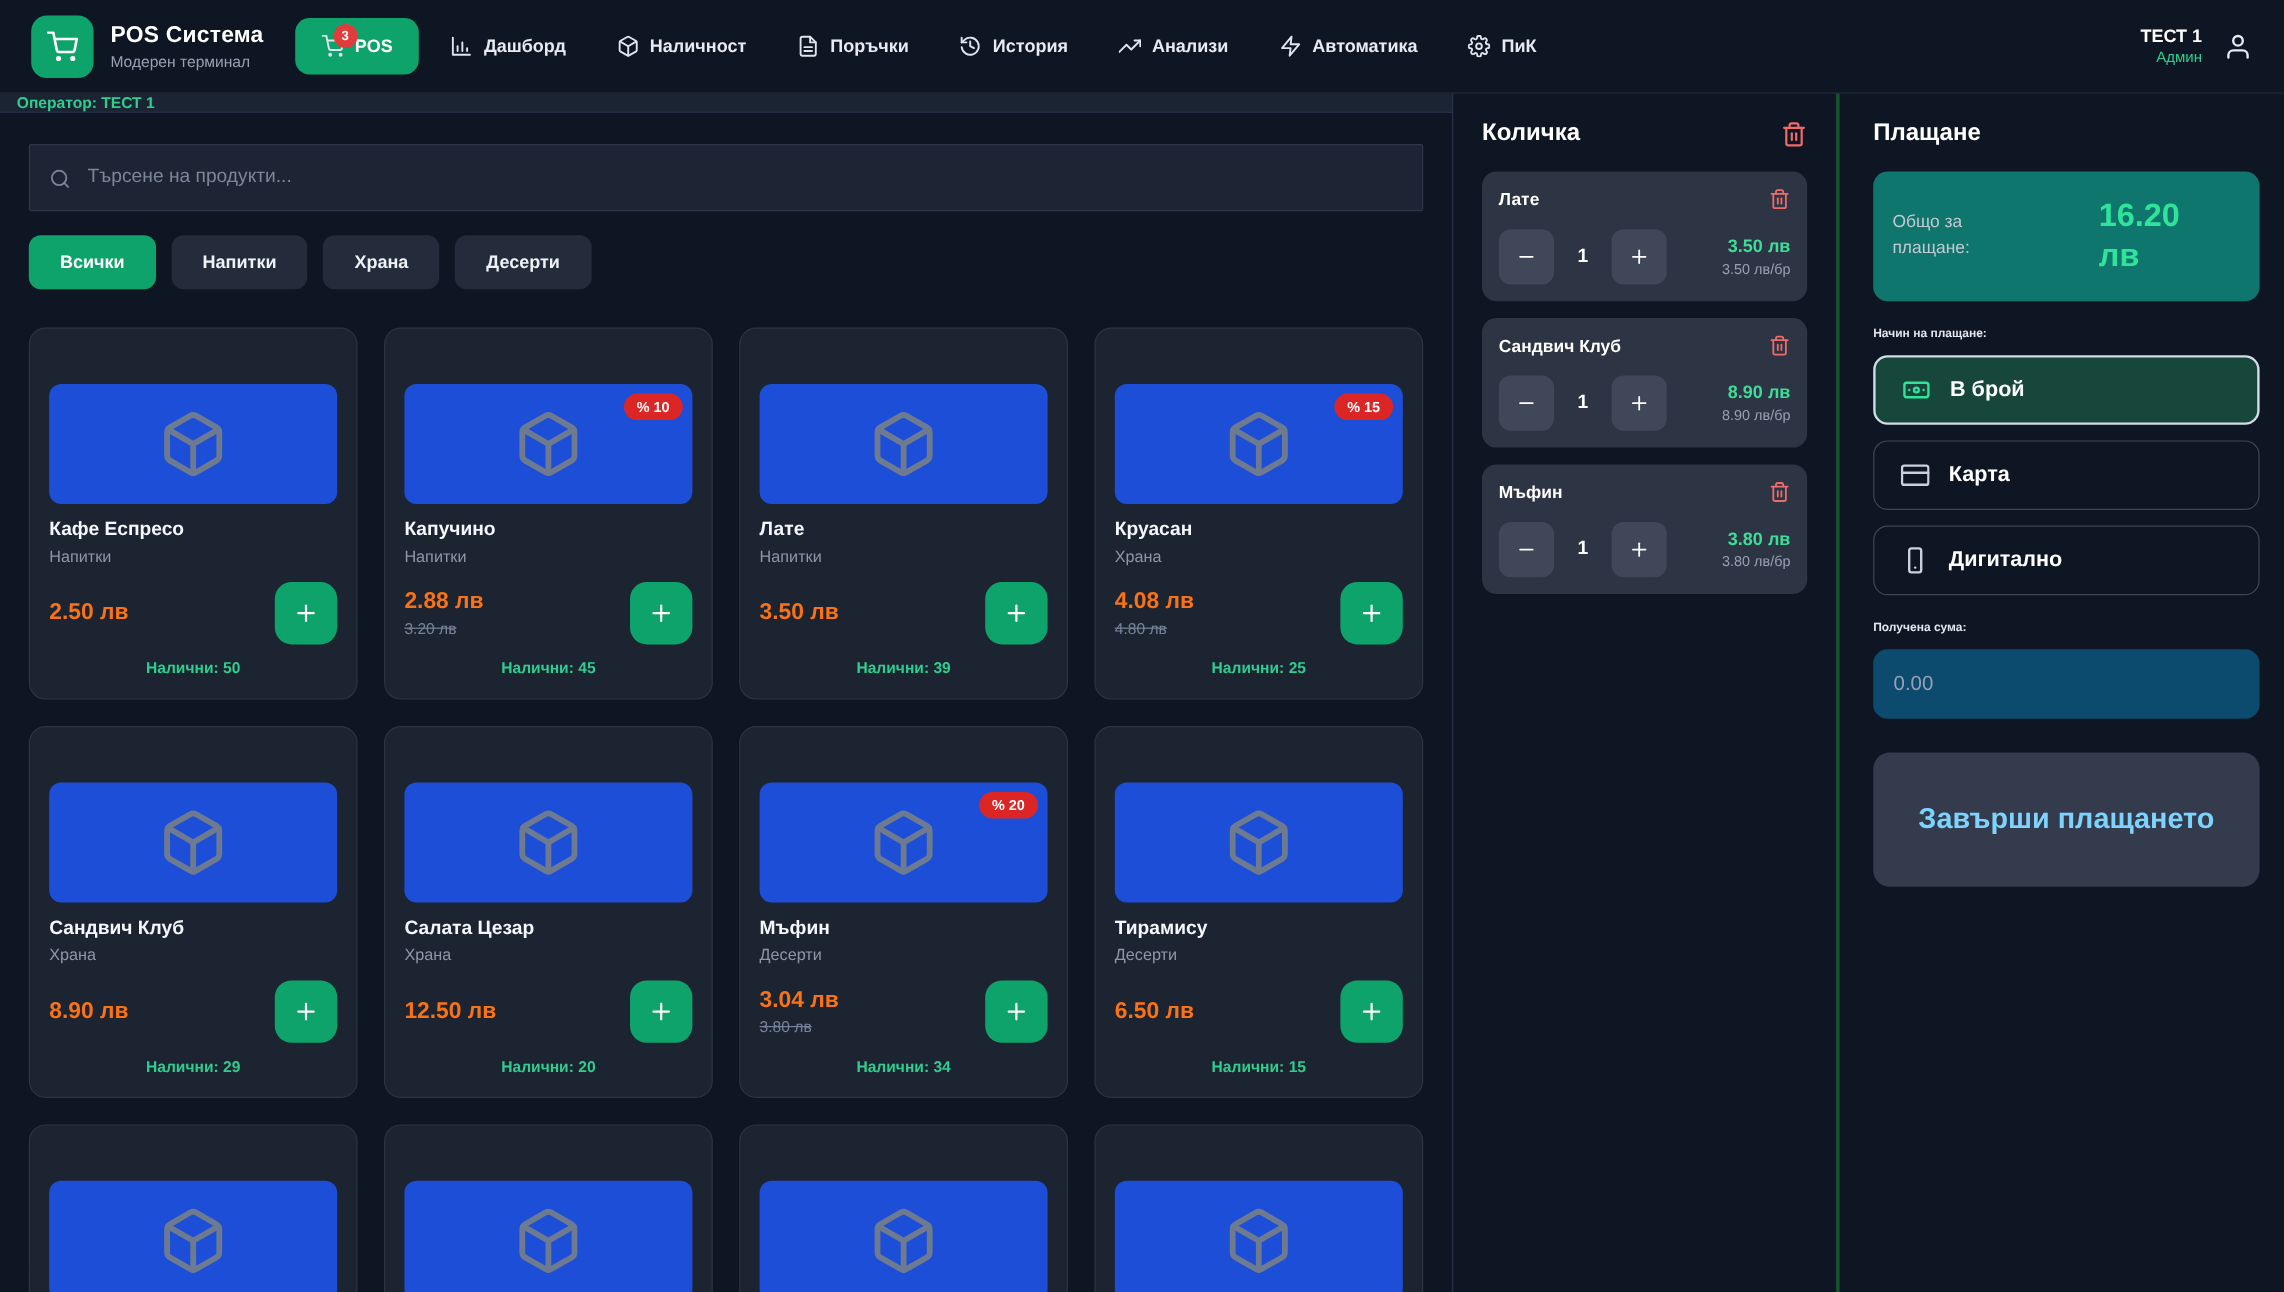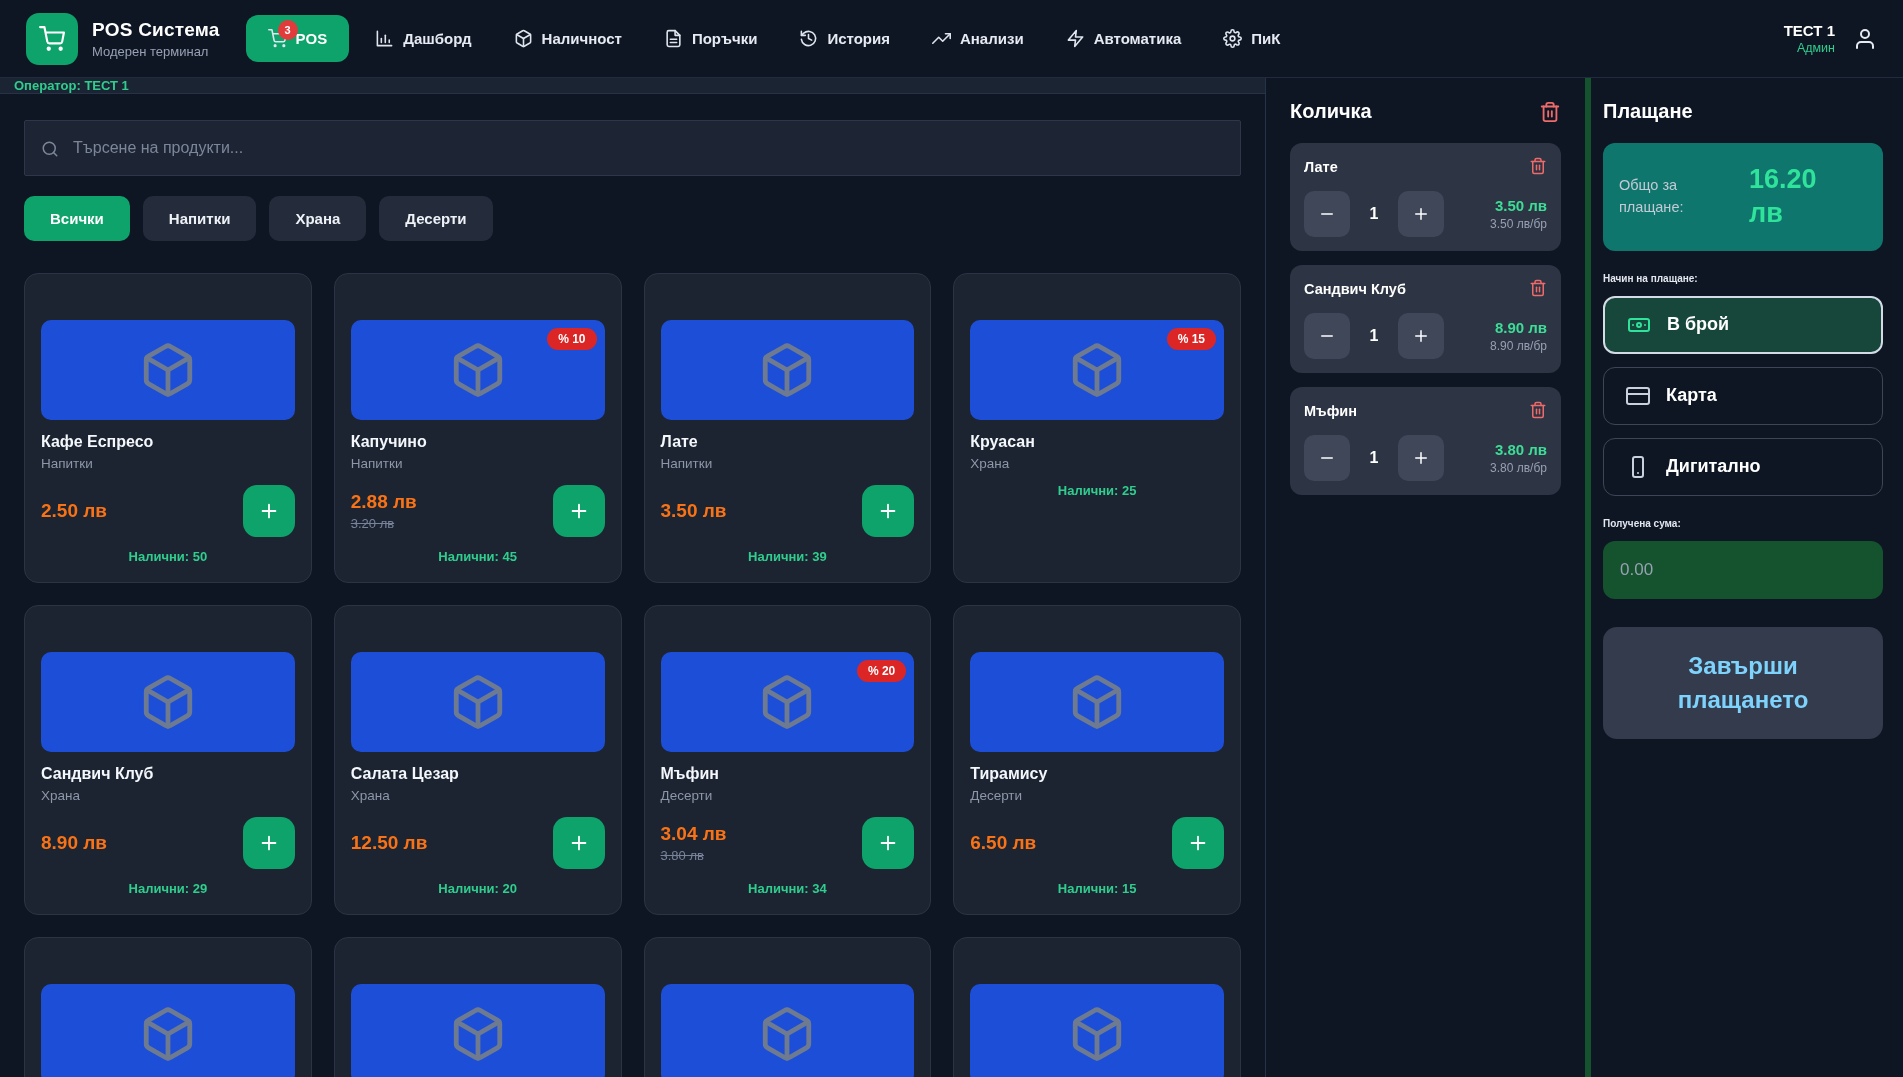--- a/index.html
+++ b/index.html
@@ -41,21 +41,21 @@
   .nav-user { margin-left:auto; display:flex; align-items:center; gap:18px; }
   .user-meta { text-align:right; }
   .user-name { font-size:15px; font-weight:700; color:#fff; }
   .user-role { font-size:12.5px; color:#2fce8e; margin-top:2px; }
   .user-icon { color:#e6eaf2; cursor:pointer; }
 
   
   .content { display:flex; height:999px; }
   .main { flex:1; min-width:0; display:flex; flex-direction:column; }
   .cart-panel { width:320px; border-left:1px solid #273147; padding:22px 24px; }
-  .payment-panel { width:318px; border-left:6px solid #14532d; padding:22px 20px 0 12px; }
+  .payment-panel { width:373px; border-left:3px solid #14532d; padding:22px 20px 0 28px; }
 
   
   .operator-bar {
     height:32px; background:#1b2433; border-bottom:1px solid #273147;
     display:flex; align-items:center; padding:0 14px;
     font-size:13px; font-weight:700; color:#2fce8e;
   }
   .main-inner { padding:26px 24px 0 24px; }
   .search-box {
     position:relative; height:56px; background:#1d2534; border:1px solid #2d3749;
@@ -131,21 +131,21 @@
   .pay-methods { margin-top:12px; display:flex; flex-direction:column; gap:13px; }
   .pay-btn {
     height:58px; border-radius:12px; display:flex; align-items:center; gap:16px;
     padding:0 22px; cursor:pointer; background:transparent; border:1px solid #3d4657;
     color:#fff; font-size:18px; font-weight:700; font-family:inherit;
   }
   .pay-btn .ic { color:#c9d1de; }
   .pay-btn.active { background:#17473b; border:2px solid #d3dbe6; }
   .pay-btn.active .ic { color:#2fe39b; }
   .received-input {
-    margin-top:12px; width:100%; height:58px; background:#14532d; border:none;
+    margin-top:12px; width:100%; height:58px; background:#0c4a6e; border:none;
     border-radius:12px; color:#97a1b3; font-size:17px; padding:0 17px; outline:none;
     font-family:inherit;
   }
   .received-input::placeholder { color:#97a1b3; }
   .submit-btn {
     margin-top:28px; width:100%; height:112px; border-radius:14px; border:none;
     background:#333b4c; color:#7dd3fc; font-size:24px; font-weight:800;
     font-family:inherit; cursor:not-allowed; line-height:1.4; padding:0 30px;
   }
   .sprite { position:absolute; width:0; height:0; overflow:hidden; }
@@ -399,20 +399,31 @@
 
         <div class="card">
           <div class="card-img">
             <span class="discount-badge">% 15</span>
             <svg class="ic" width="58" height="58">
                 <use href="#i-package"></use>
               </svg>
           </div>
           <div class="card-name">Круасан</div>
           <div class="card-cat">Храна</div>
+          <div class="price-row">
+            <div>
+              <div class="price-cur">4.08 лв</div>
+              <div class="price-old">4.80 лв</div>
+            </div>
+            <button class="add-btn">
+              <svg class="ic" width="22" height="22">
+                  <use href="#i-plus"></use>
+                </svg>
+            </button>
+          </div>
           <div class="card-stock">Налични: 25</div>
         </div>
 
         <div class="card">
           <div class="card-img">
             <svg class="ic" width="58" height="58">
                 <use href="#i-package"></use>
               </svg>
           </div>
           <div class="card-name">Сандвич Клуб</div>

